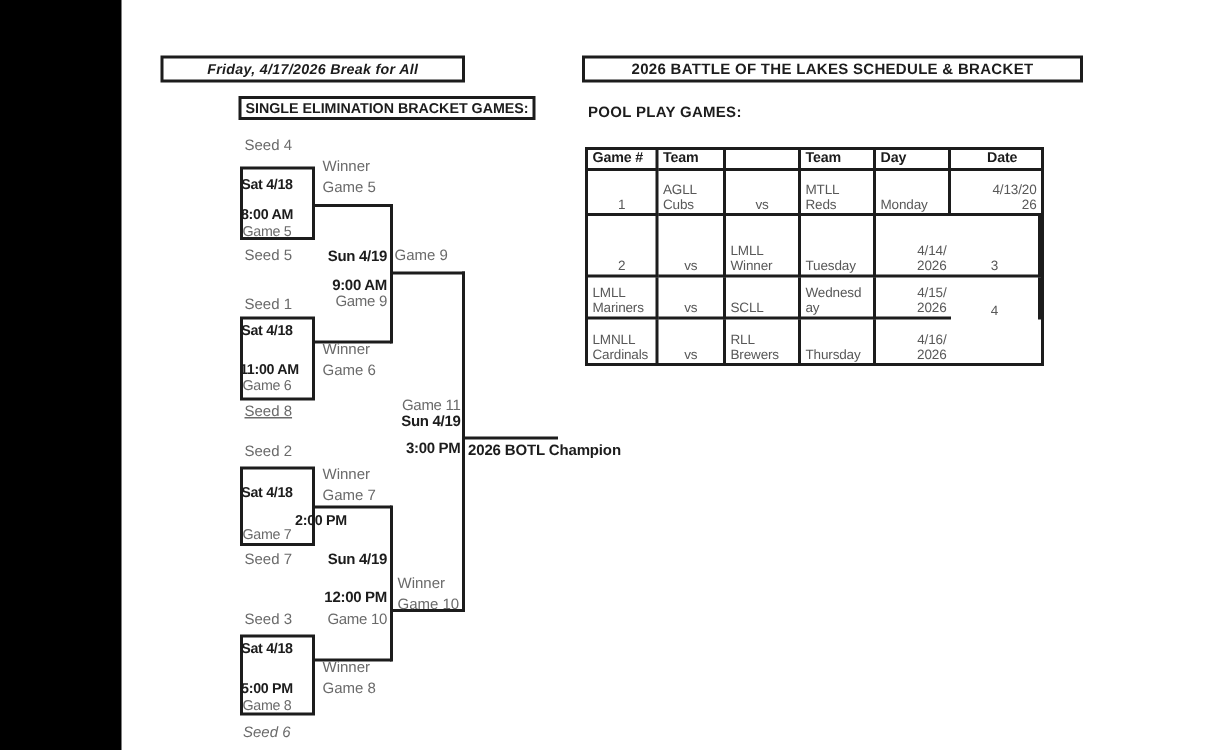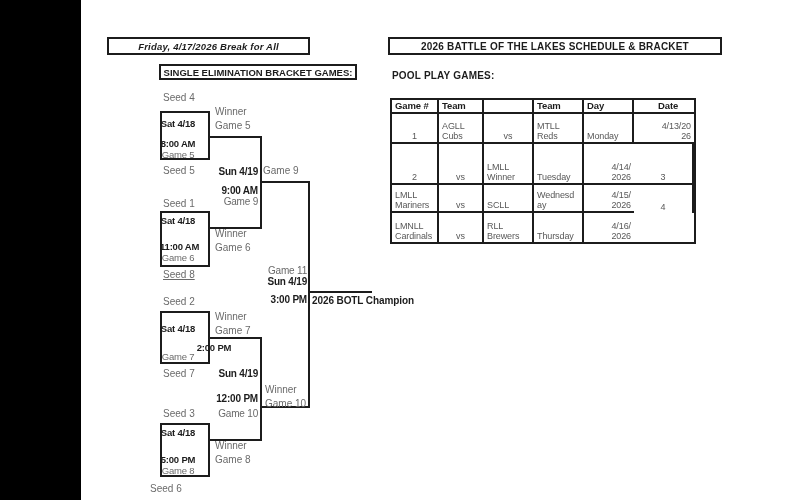--- a/index.html
+++ b/index.html
@@ -137,21 +137,21 @@
   <div class="vl" style="left:308px;top:181px;height:227px;"></div>
   <div class="hl" style="left:308px;top:291px;width:64px;"></div>
 
   <div class="t g" style="left:163px;top:93px;">Seed 4</div>
   <div class="t g" style="left:163px;top:166px;">Seed 5</div>
   <div class="t g" style="left:163px;top:199px;">Seed 1</div>
   <div class="t g" style="left:163px;top:270px;text-decoration:underline;">Seed 8</div>
   <div class="t g" style="left:163px;top:297px;">Seed 2</div>
   <div class="t g" style="left:163px;top:369px;">Seed 7</div>
   <div class="t g" style="left:163px;top:409px;">Seed 3</div>
-  <div class="t g" style="left:150px;top:484px;">Seed 6</div>
+  <div class="t g" style="left:162px;top:484px;font-style:italic;">Seed 6</div>
 
   <div class="t b boxtext" style="left:160px;top:119px;">Sat 4/18</div>
   <div class="t b boxtext" style="left:160px;top:139px;">8:00 AM</div>
   <div class="t g boxtext" style="left:160px;top:150px;">Game 5</div>
 
   <div class="t b boxtext" style="left:160px;top:216px;">Sat 4/18</div>
   <div class="t b boxtext" style="left:160px;top:242px;">11:00 AM</div>
   <div class="t g boxtext" style="left:160px;top:253px;">Game 6</div>
 
   <div class="t b boxtext" style="left:160px;top:324px;">Sat 4/18</div>

